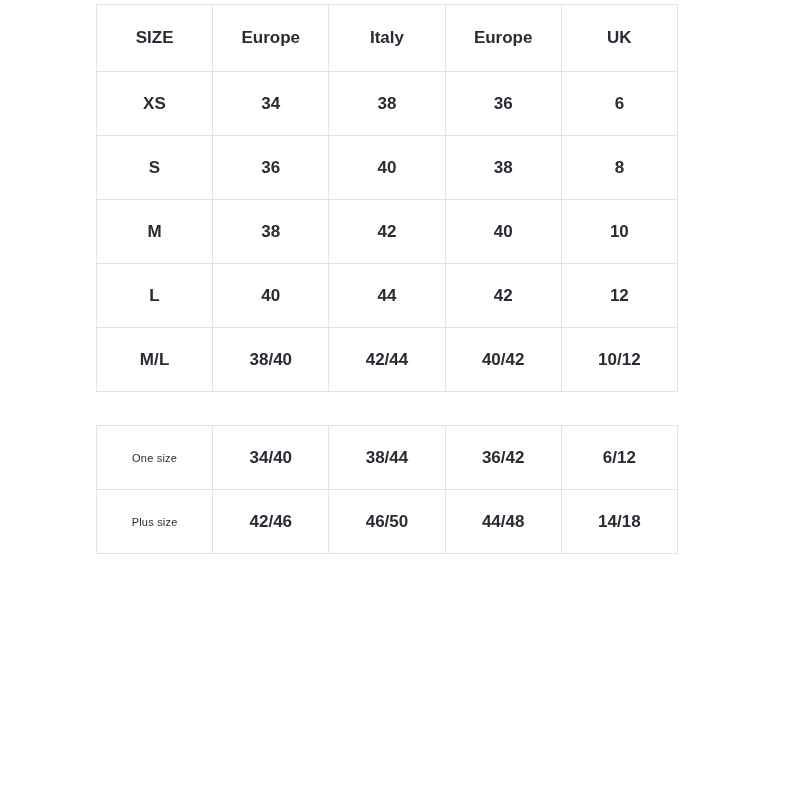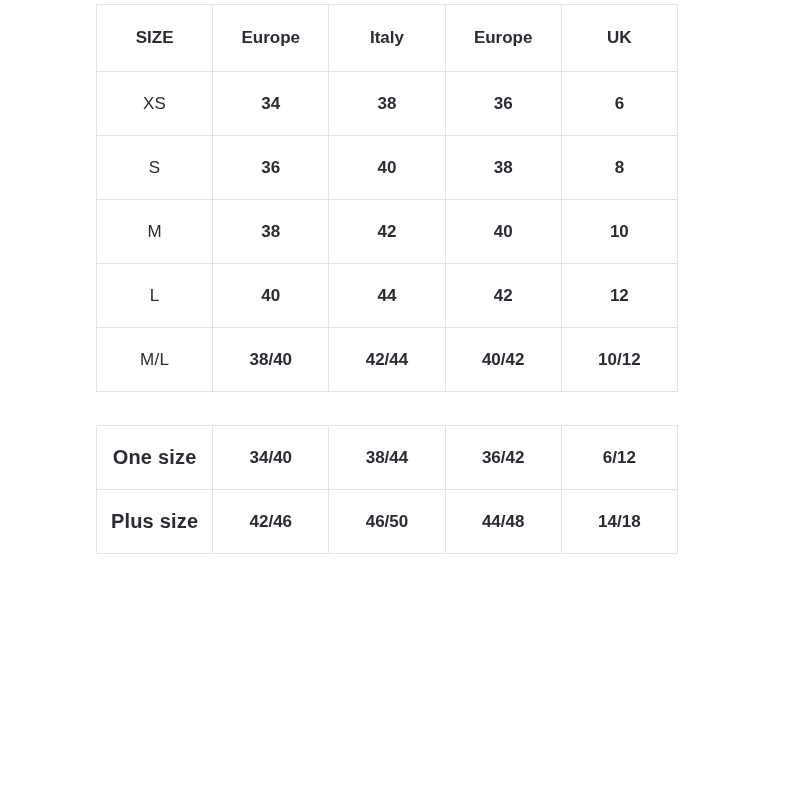--- a/index.html
+++ b/index.html
@@ -35,37 +35,37 @@
     vertical-align: middle;
     font-size: 17px;
     font-weight: 700;
     color: #2b2b33;
     padding: 0;
     height: 63px;
   }
   table.size-table col.c-label { width: 116px; }
   table.size-table col.c-val   { width: 116px; }
   table.size-table .label-cell {
-    font-weight: 400;
+    font-weight: 700;
     letter-spacing: 0.2px;
   }
   table.size-table thead th {
     font-weight: 700;
     font-size: 17px;
     height: 66px;
   }
   .spacer {
     height: 33px;
   }
   table.second-table td {
     height: 63px;
   }
   table.second-table .label-cell {
-    font-weight: 700;
-    font-size: 20px;
+    font-weight: 400;
+    font-size: 11px;
   }
 </style>
 </head>
 <body>
 
 <div class="page">
   <div class="tables-wrap">
 
     <table class="size-table main-table">
       <colgroup>

